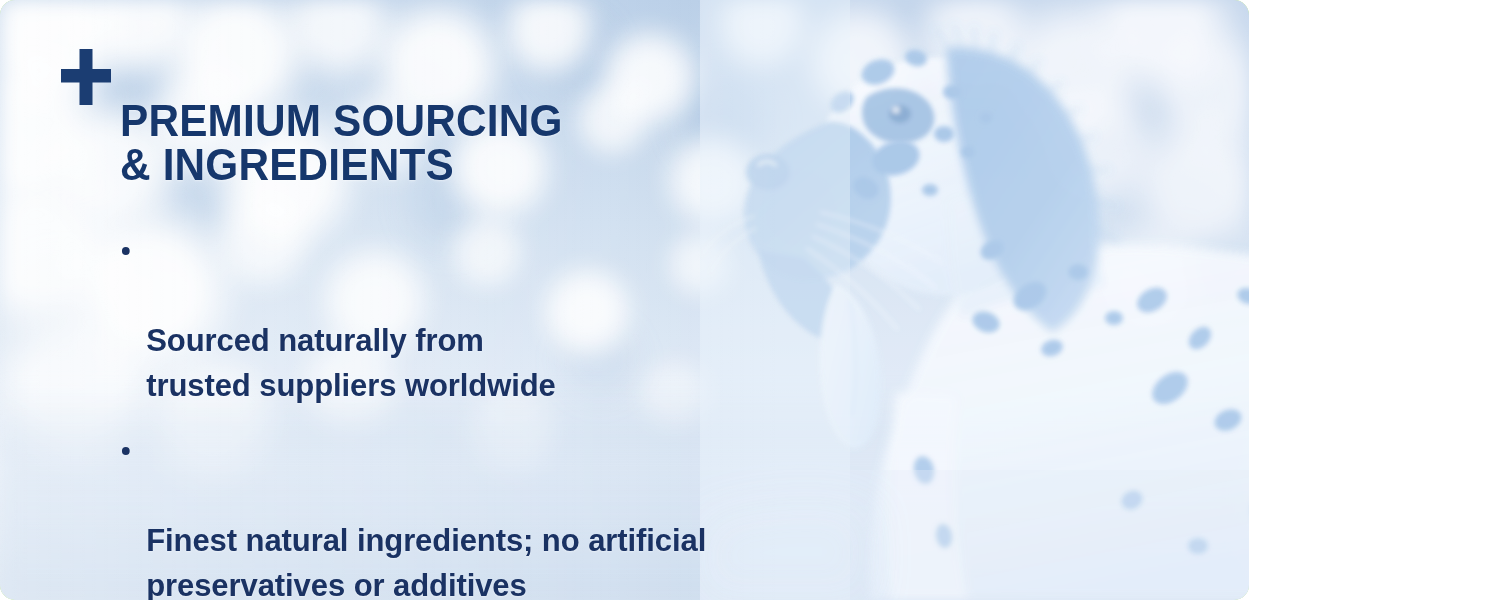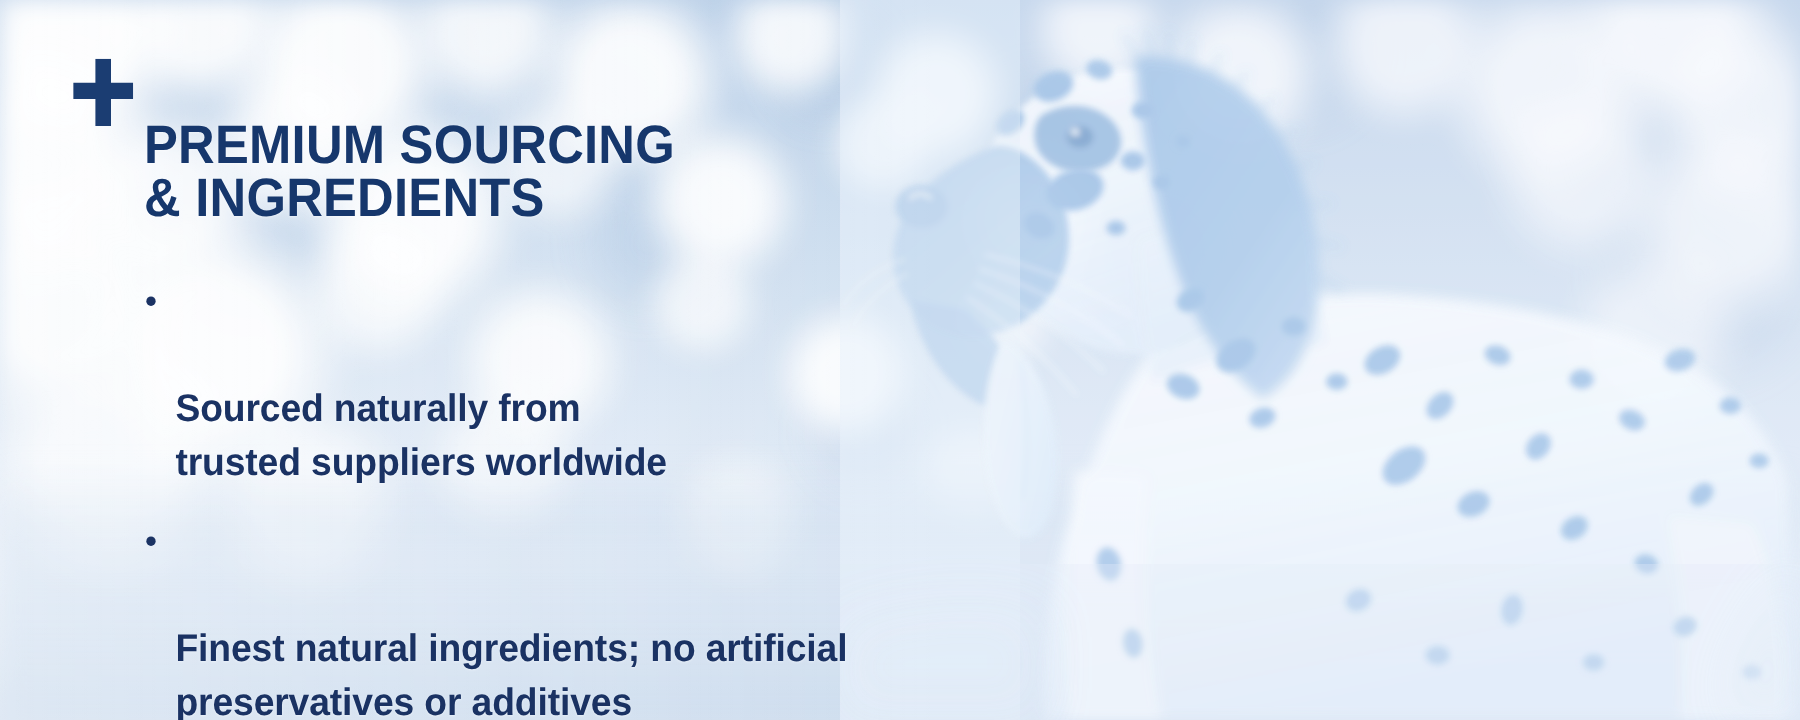--- a/index.html
+++ b/index.html
@@ -4,25 +4,26 @@
 <title>Premium Sourcing &amp; Ingredients Banner</title>
 <style>
   html, body {
     margin: 0;
     padding: 0;
     background: #ffffff;
   }
 
   #banner {
     position: relative;
-    width: 1500px;
+    width: 1249px;
     height: 600px;
     overflow: hidden;
     font-family: "Liberation Sans", "DejaVu Sans", sans-serif;
     background: #bef264;
+    border-radius: 15px;
   }
 
   
   .bg-base {
     position: absolute;
     inset: 0;
     background:
       linear-gradient(to bottom,
         #b9cfe8 0%,
         #c4d7ec 18%,

